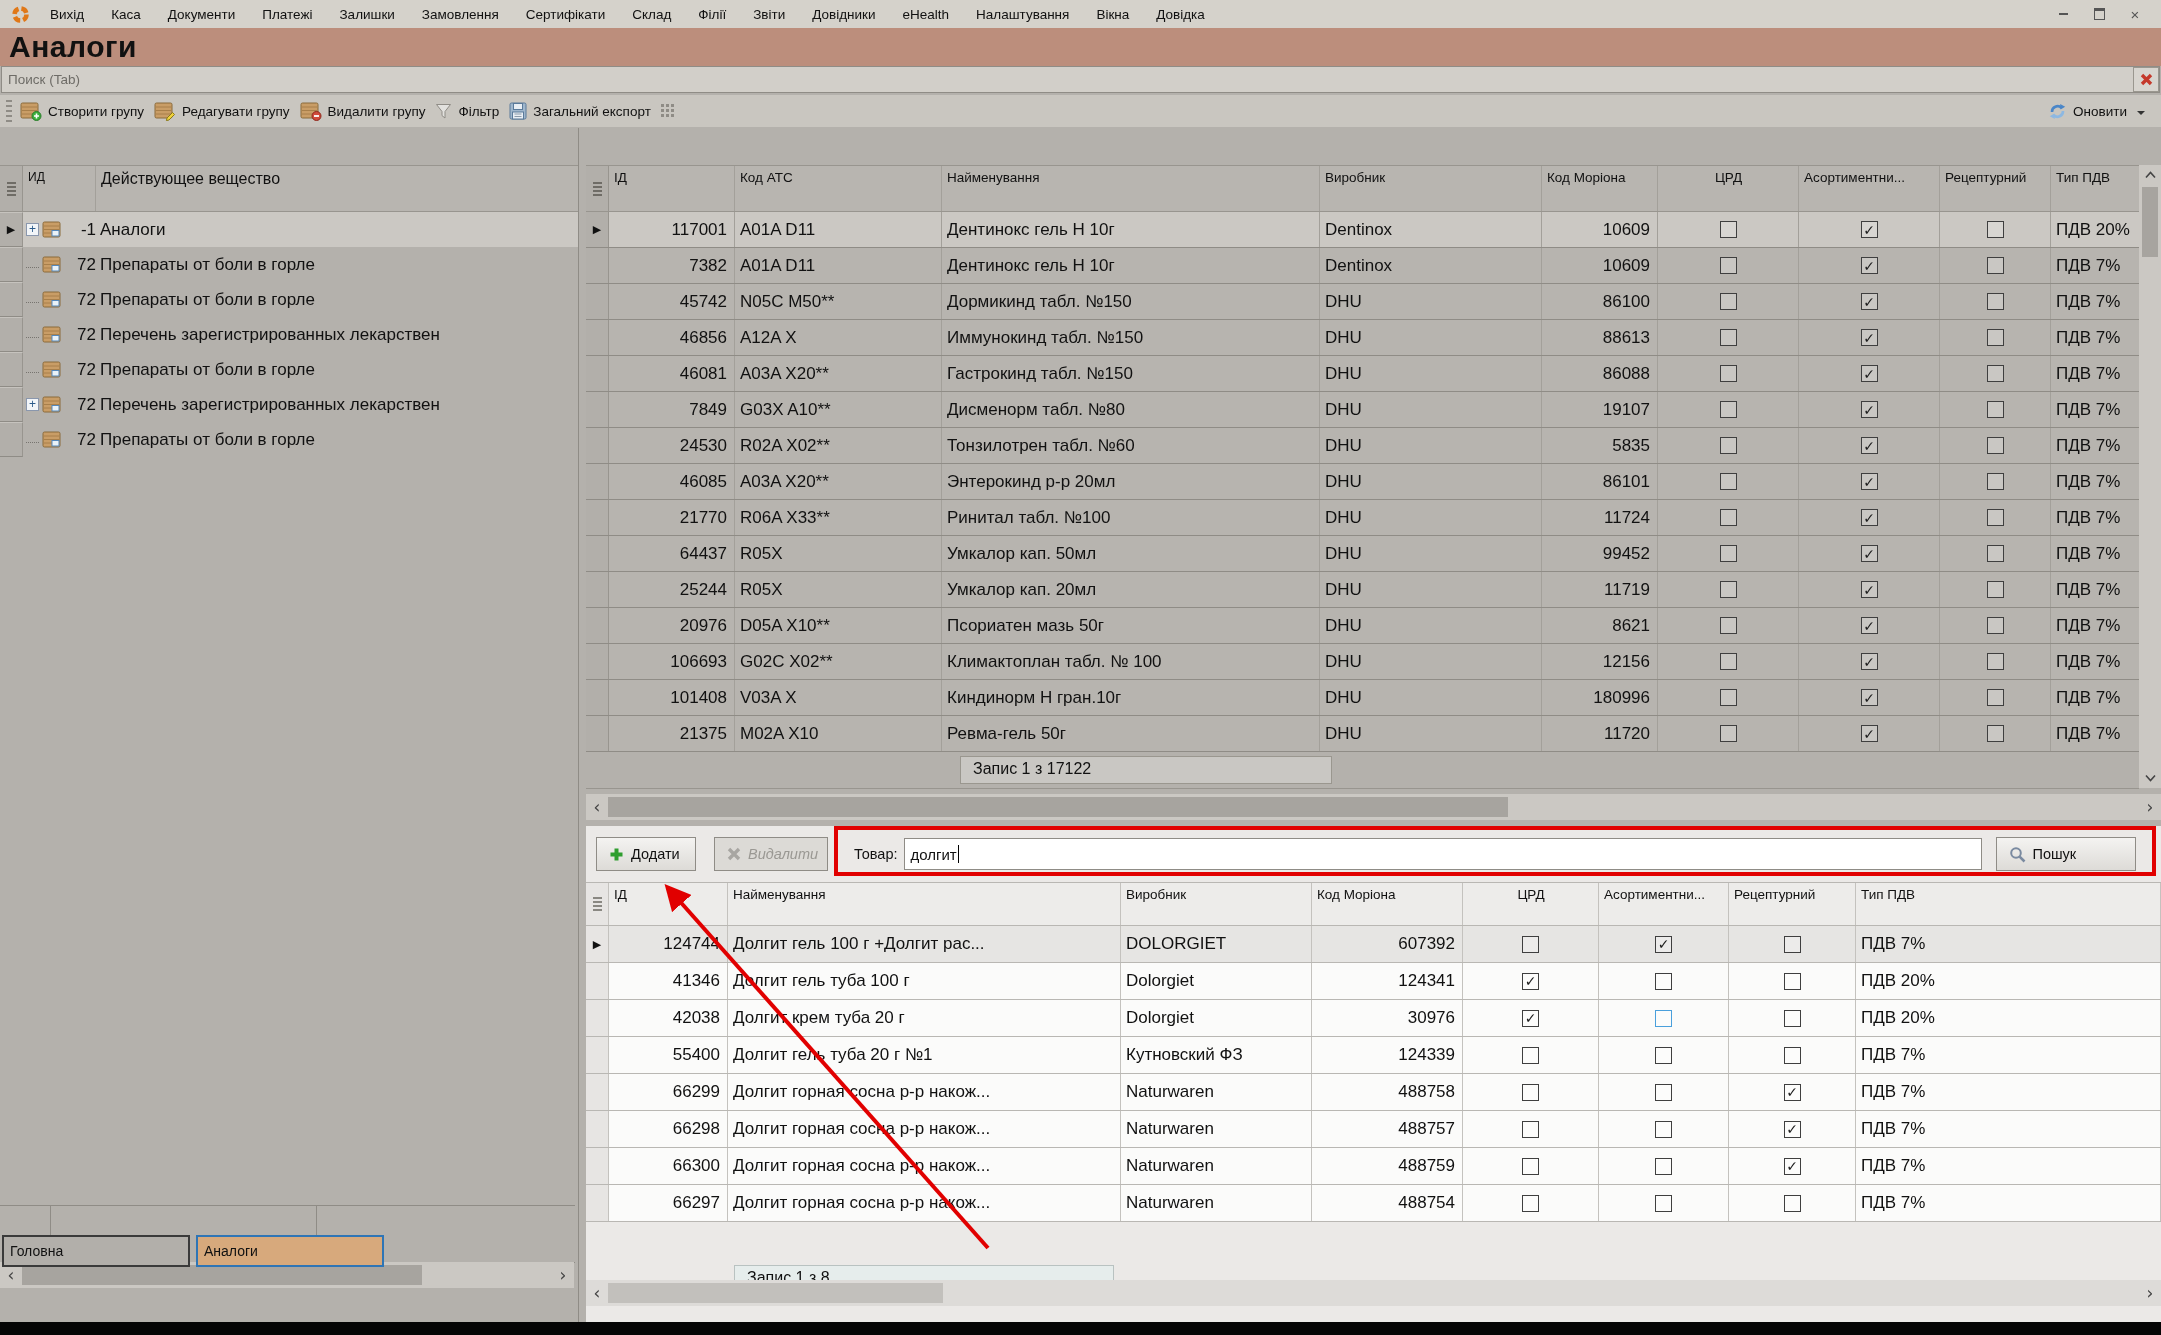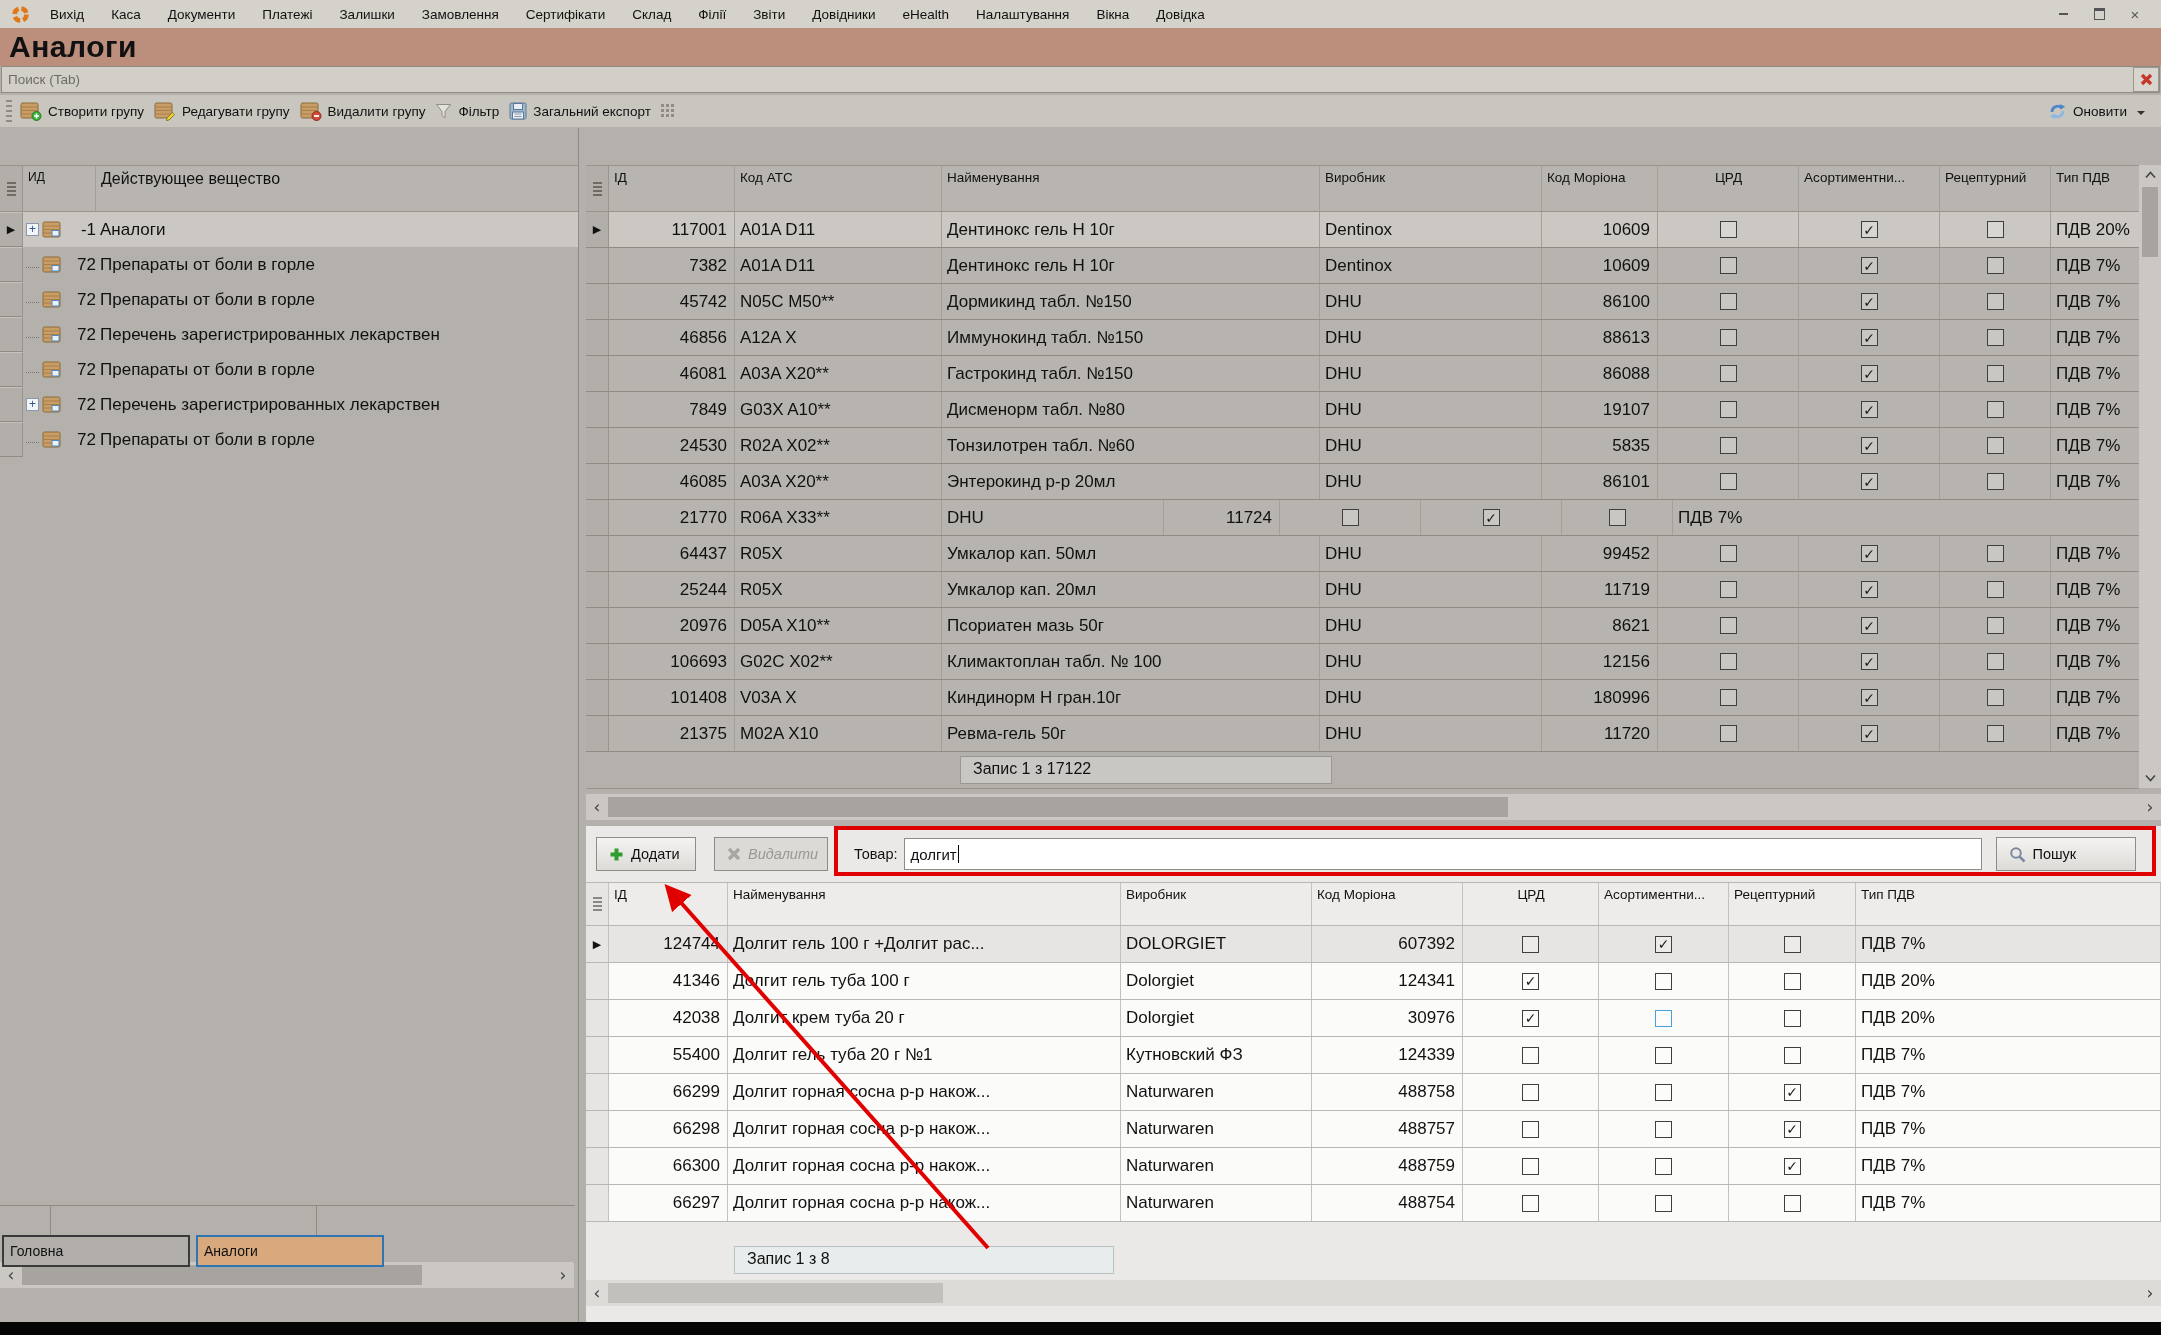--- a/index.html
+++ b/index.html
@@ -130,21 +130,21 @@
   .text-caret{display:inline-block;width:1px;height:18px;background:#000;margin-left:1px;}
   .btn-search{margin-left:14px;width:140px;}
   .bgrid .grid-header{background:#edecea;border-top:1px solid #b9b7b3;border-bottom:1px solid #b9b7b3;height:44px;}
   .bgrid .hcell{border-right:1px solid #c4c2be;}
   .bgrid .ind{background:#e7e5e3;border-right:1px solid #c4c2be;}
   .bp-header{position:absolute;top:56px;left:0;right:0;}
   .bp-rows{position:absolute;top:100px;left:0;right:0;}
   .bgrid .trow{height:37px;background:#fbfbfa;border-bottom:1px solid #b9b7b3;}
   .bgrid .trow.on{background:#e6e5e3;}
   .bgrid .tcell{border-right:1px solid #c4c2be;}
-  .bp-status{top:416px;background:#ebe9e7;border-bottom:none;}
+  .bp-status{top:435px;background:#ebe9e7;border-bottom:none;}
   .bp-status .statcell{margin-left:148px;width:380px;background:#e6edec;border-color:#b9c2c1;}
 
   
   .tabs{position:absolute;top:1107px;left:2px;display:flex;gap:6px;}
   .tab{width:188px;height:32px;box-sizing:border-box;border:2px solid #3a3a3a;background:#b2afaa;
     display:flex;align-items:center;padding:0 6px;font-size:14px;}
   .tab.on{background:#d7a97c;border:2px solid #2e75b6;}
 
   .blackstrip{position:absolute;left:0;right:0;top:1322px;height:13px;background:#050505;z-index:30;}
 
@@ -639,20 +639,21 @@
           <span class="tcell m-rec center">
             <span class="cb"></span>
           </span>
           <span class="tcell m-vat">ПДВ 7%</span>
         </div>
 
         <div class="trow">
           <span class="ind"></span>
           <span class="tcell m-id num">21770</span>
           <span class="tcell m-atc">R06A X33**</span>
+          <span class="tcell m-name">Ринитал табл. №100</span>
           <span class="tcell m-man">DHU</span>
           <span class="tcell m-mor num">11724</span>
           <span class="tcell m-crd center">
             <span class="cb"></span>
           </span>
           <span class="tcell m-ass center">
             <span class="cb checked"></span>
           </span>
           <span class="tcell m-rec center">
             <span class="cb"></span>

